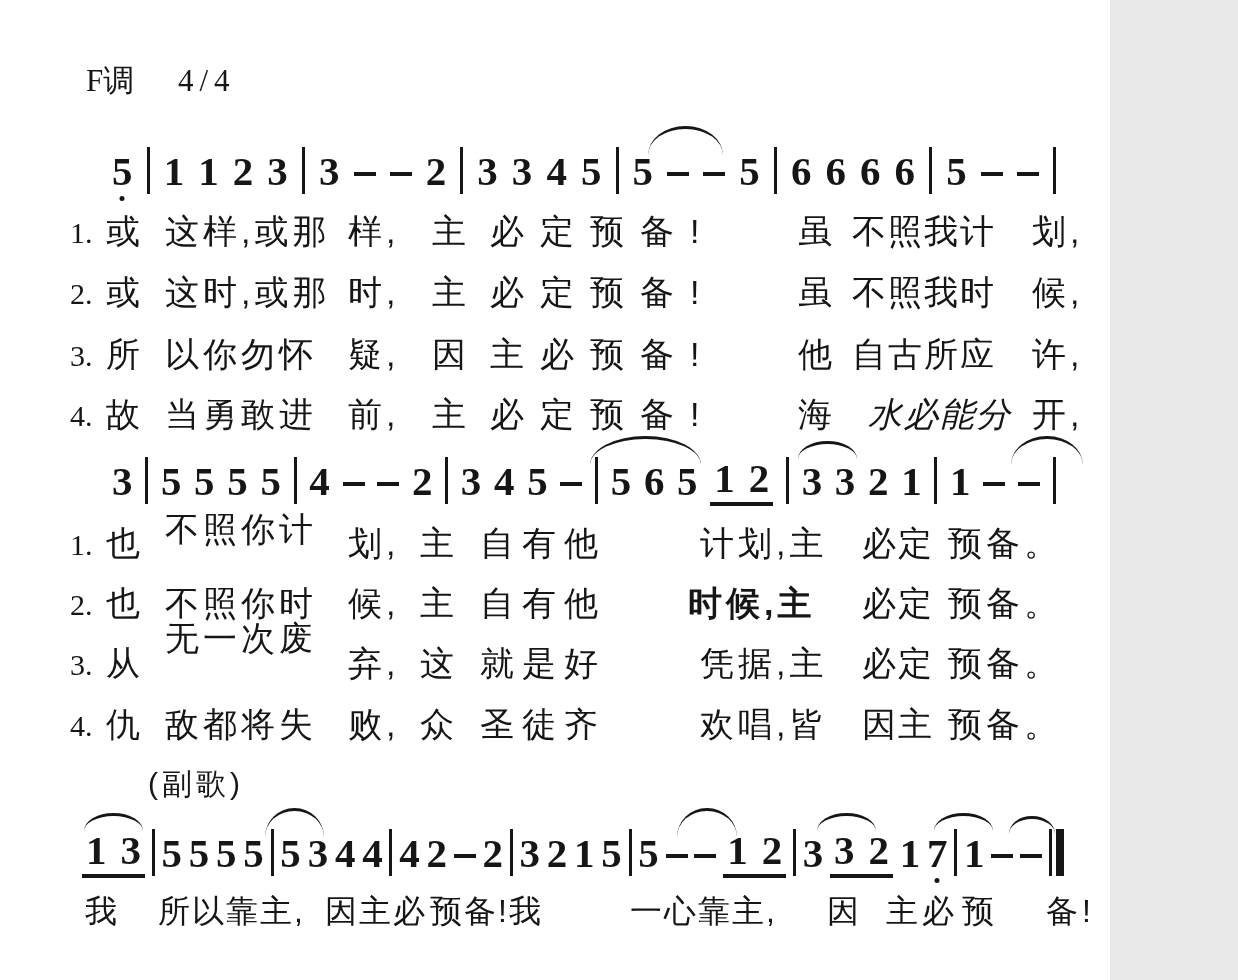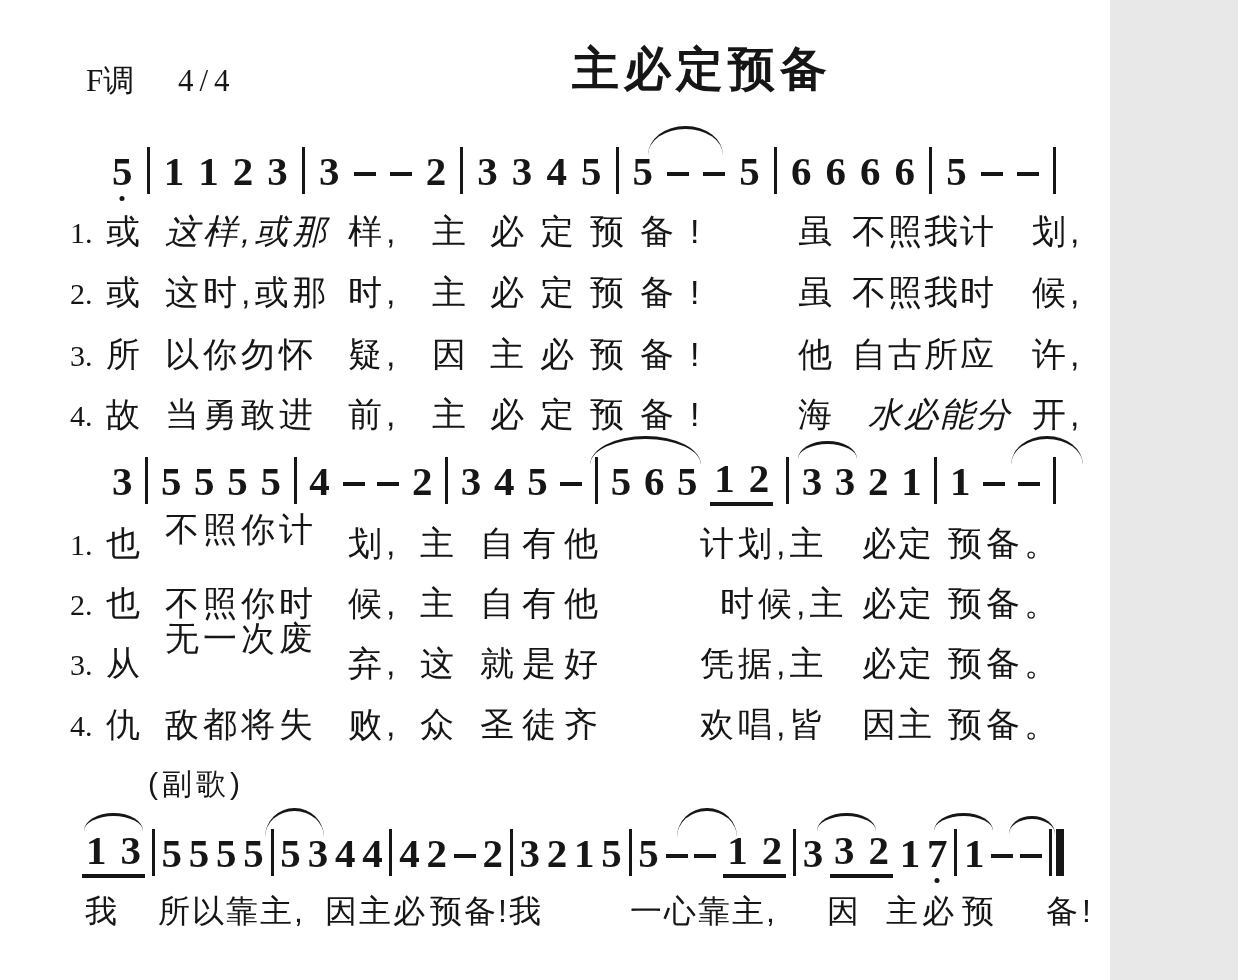--- a/index.html
+++ b/index.html
@@ -39,21 +39,20 @@
   .chorus-label{position:absolute;left:148px;top:764px;font-size:30px;letter-spacing:4px;}
 </style>
 </head>
 <body>
 
 <div class="page">
   <div class="keytime">
     <span class="key">F调</span>
     <span class="time">4/4</span>
   </div>
-  <div class="title">主必定预备</div>
 
   <div id="ml0" class="mline">
       <span class="note lo">5</span>
       <div class="bar"></div>
       <span class="note">1</span>
       <span class="note">1</span>
       <span class="note">2</span>
       <span class="note">3</span>
       <div class="bar"></div>
       <span class="note">3</span>
@@ -175,21 +174,21 @@
       <div class="slur" style="left: 183.15px; width: 58.7px; height: 26px; top: -2px;"></div>
       <div class="slur" style="left: 595.15px; width: 59.7px; height: 26px; top: -2px;"></div>
       <div class="slur" style="left: 735px; width: 59px; height: 15px; top: 3px;"></div>
       <div class="slur" style="left: 852px; width: 59px; height: 15px; top: 3px;"></div>
       <div class="slur" style="left: 927.15px; width: 45.7px; height: 15px; top: 6px;"></div>
     </div>
 
   <div id="lyrics-root">
       <span class="lyric num" style="left: 70px; top: 214px;">1.</span>
       <span class="lyric" style="left: 106px; top: 210px;">或</span>
-      <span class="lyric" style="left: 165px; top: 210px; letter-spacing: 4px; font-style: italic;">这样,或那</span>
+      <span class="lyric" style="left: 165px; top: 210px; letter-spacing: 4px;">这样,或那</span>
       <span class="lyric" style="left: 348px; top: 210px;">样,</span>
       <span class="lyric" style="left: 432px; top: 210px;">主</span>
       <span class="lyric" style="left: 490px; top: 210px; letter-spacing: 16px;">必定预备!</span>
       <span class="lyric" style="left: 798px; top: 210px;">虽</span>
       <span class="lyric" style="left: 852px; top: 210px; letter-spacing: 2px;">不照我计</span>
       <span class="lyric" style="left: 1032px; top: 210px;">划,</span>
       <span class="lyric num" style="left: 70px; top: 275px;">2.</span>
       <span class="lyric" style="left: 106px; top: 271px;">或</span>
       <span class="lyric" style="left: 165px; top: 271px; letter-spacing: 4px;">这时,或那</span>
       <span class="lyric" style="left: 348px; top: 271px;">时,</span>
@@ -224,21 +223,21 @@
       <span class="lyric" style="left: 480px; top: 522px; letter-spacing: 8px;">自有他</span>
       <span class="lyric" style="left: 700px; top: 522px;">计划,主</span>
       <span class="lyric" style="left: 862px; top: 522px; letter-spacing: 2px;">必定</span>
       <span class="lyric" style="left: 948px; top: 522px; letter-spacing: 4px;">预备。</span>
       <span class="lyric num" style="left: 70px; top: 586px;">2.</span>
       <span class="lyric" style="left: 106px; top: 582px;">也</span>
       <span class="lyric" style="left: 165px; top: 582px; letter-spacing: 4px;">不照你时</span>
       <span class="lyric" style="left: 348px; top: 582px;">候,</span>
       <span class="lyric" style="left: 420px; top: 582px;">主</span>
       <span class="lyric" style="left: 480px; top: 582px; letter-spacing: 8px;">自有他</span>
-      <span class="lyric" style="left: 720px; top: 582px;">时候,主</span>
+      <span class="lyric" style="left: 688px; top: 582px; font-weight: bold;">时候,主</span>
       <span class="lyric" style="left: 862px; top: 582px; letter-spacing: 2px;">必定</span>
       <span class="lyric" style="left: 948px; top: 582px; letter-spacing: 4px;">预备。</span>
       <span class="lyric num" style="left: 70px; top: 646px;">3.</span>
       <span class="lyric" style="left: 106px; top: 642px;">从</span>
       <span class="lyric" style="left: 165px; top: 617px; letter-spacing: 4px;">无一次废</span>
       <span class="lyric" style="left: 348px; top: 642px;">弃,</span>
       <span class="lyric" style="left: 420px; top: 642px;">这</span>
       <span class="lyric" style="left: 480px; top: 642px; letter-spacing: 8px;">就是好</span>
       <span class="lyric" style="left: 700px; top: 642px;">凭据,主</span>
       <span class="lyric" style="left: 862px; top: 642px; letter-spacing: 2px;">必定</span>

